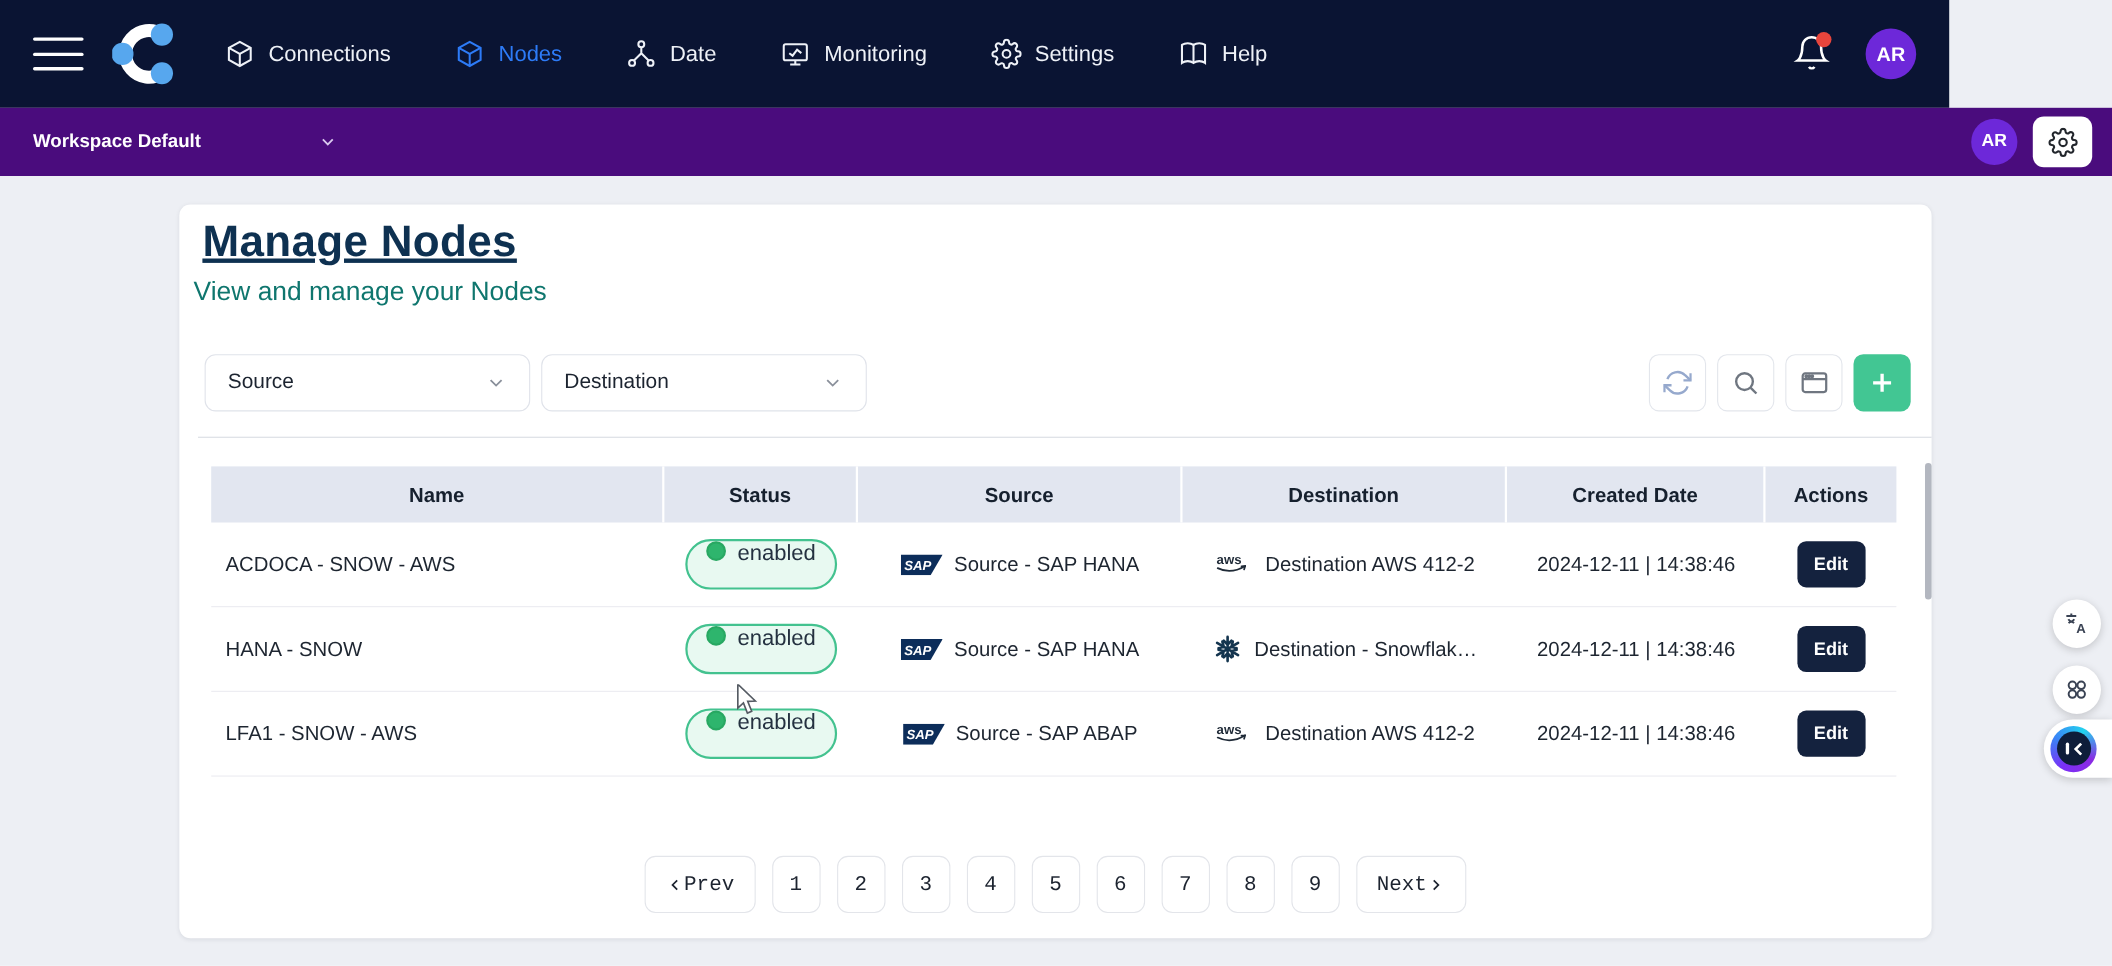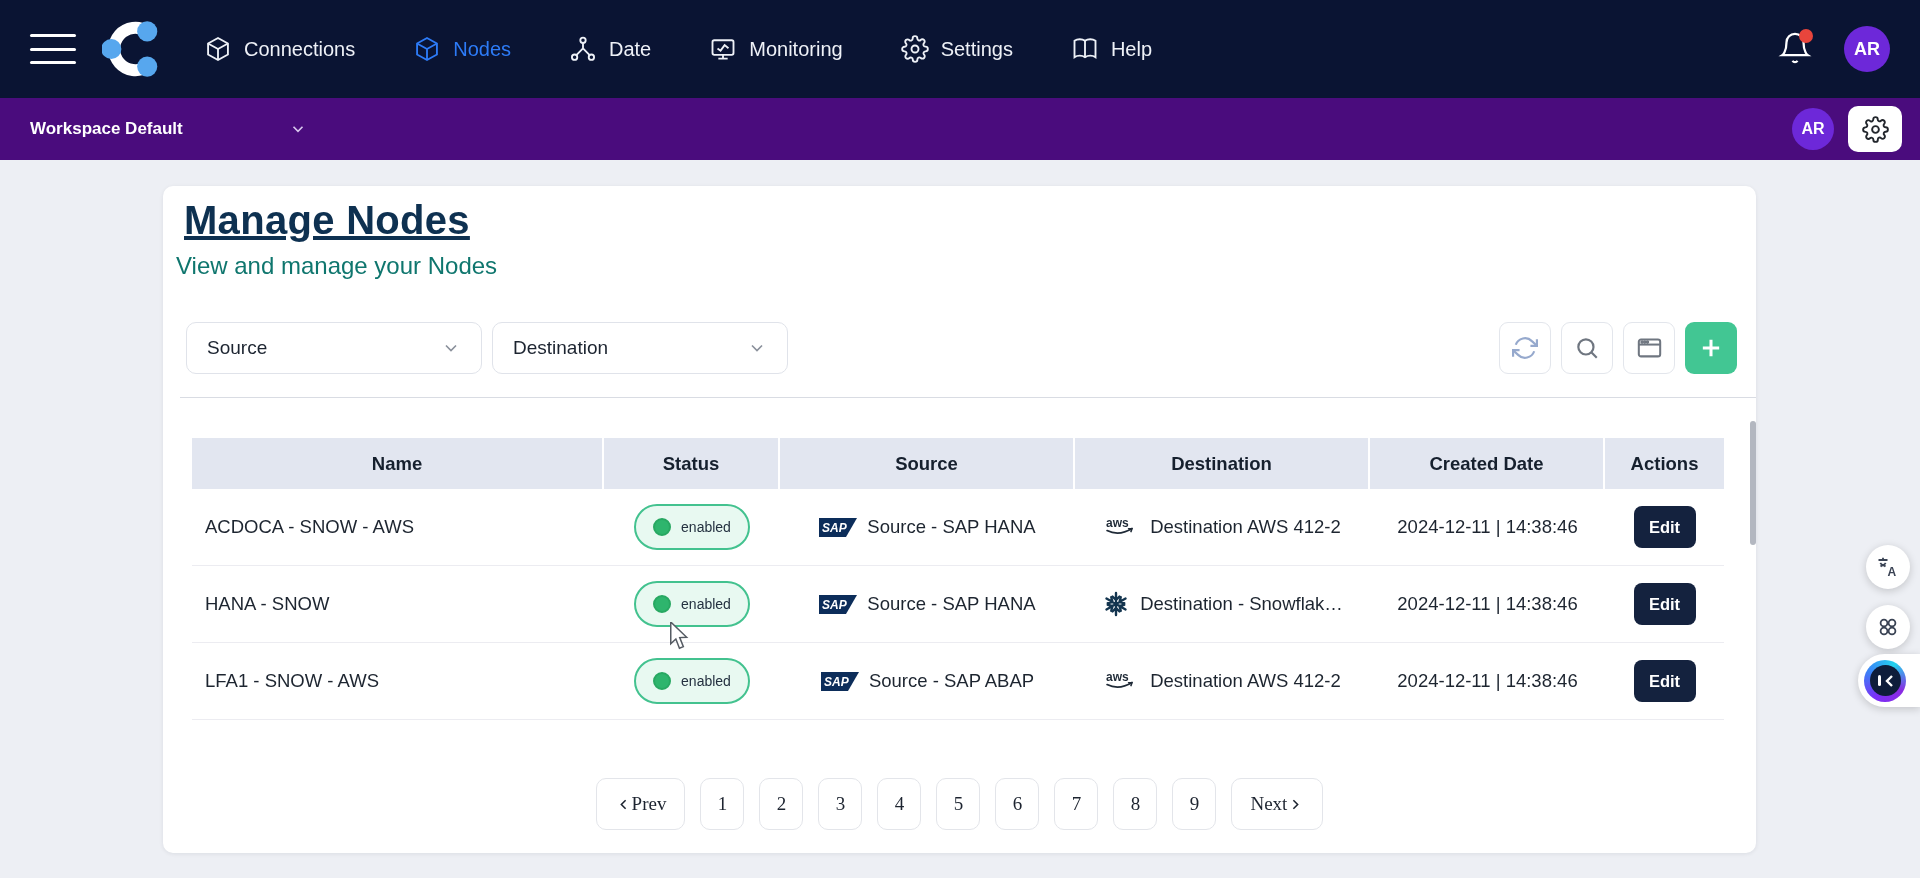--- a/index.html
+++ b/index.html
@@ -1,21 +1,21 @@
 <!DOCTYPE html>
 <html><head>
 <meta charset="utf-8">
 <style>
   * { margin:0; padding:0; box-sizing:border-box; }
   html,body { width:1920px; height:878px; }
   body { font-family:"Liberation Sans", sans-serif; }
   .page { position:relative; width:1920px; height:878px; background:#edeff4; overflow:hidden; }
 
   
-  .topnav { position:absolute; top:0; left:0; width:1920px; height:98px; background:#0a1433;
+  .topnav { position:absolute; top:0; left:0; width:1772px; height:98px; background:#0a1433;
             display:flex; align-items:center; padding:0 30px; }
   .hamburger { width:46px; height:30px; display:flex; flex-direction:column; justify-content:space-between;
                background:none; border:none; cursor:pointer; }
   .hamburger span { display:block; height:3px; background:#fff; border-radius:2px; }
   .brand-logo { margin-left:26px; display:flex; align-items:center; }
   .mainnav { display:flex; align-items:center; gap:58px; margin-left:40px; }
   .nav-item { display:flex; align-items:center; gap:12px; color:#eef1f7; font-size:20px; cursor:pointer; }
   .nav-item svg { stroke:currentColor; }
   .nav-item.active { color:#2d7bf7; }
   .nav-right { margin-left:auto; display:flex; align-items:center; gap:30px; }
@@ -48,41 +48,41 @@
             font-size:19px; color:#1c2430; cursor:pointer; }
   .select + .select { margin-left:10px; }
   .toolbar { margin-left:auto; display:flex; gap:10px; }
   .icon-btn { width:52px; height:52px; border:1px solid #e3e6ec; border-radius:9px; background:#fff;
               display:flex; align-items:center; justify-content:center; cursor:pointer; }
   .icon-btn.add { background:#42c693; border:none; }
 
   .divider { position:absolute; top:211px; left:17px; right:0; height:1px; background:#d9dce3; }
 
   
-  .tbl { position:absolute; top:252px; left:29px; width:1532px; font-size:18.5px; color:#1d2530; }
+  .tbl { position:absolute; top:238px; left:29px; width:1532px; font-size:18.5px; color:#1d2530; }
   .thead, .trow { display:grid; grid-template-columns:412px 176px 295px 295px 235px 119px; }
   .thead { height:51px; background:#e2e6f0; }
   .th { display:flex; align-items:center; justify-content:center; font-weight:700; font-size:18.5px;
         color:#16202e; border-right:2px solid #fff; }
   .th:last-child { border-right:none; }
   .trow { height:77px; border-bottom:1px solid #ececf1; align-items:center; }
   .td { display:flex; align-items:center; justify-content:center; gap:10px; }
   .td.name { justify-content:flex-start; padding-left:13px; }
-  .pill { display:inline-flex; align-items:center; gap:10px; height:46px; padding:0 17px;
-          border:2px solid #43c28f; border-radius:24px; background:#e8f9f1; font-size:14px; color:#243140; }
+  .pill { display:inline-flex; gap:10px; height:46px; padding:0 17px;
+          border:2px solid #43c28f; border-radius:24px; background:#e8f9f1; font-size:20px; color:#243140; }
   .dot { width:18px; height:18px; border-radius:50%; background:#2eb56d; border:2px solid #28a862; }
   .edit-btn { width:62px; height:42px; background:#14223e; color:#fff; border:none; border-radius:8px;
               font-size:16.5px; font-weight:700; cursor:pointer; }
   .dest-text { max-width:225px; white-space:nowrap; overflow:hidden; }
 
   
   .pagination { position:absolute; top:592px; left:0; right:0; display:flex; justify-content:center; gap:15px; }
   .pg-btn { min-width:44px; height:52px; background:#fff; border:1px solid #e3e5ea; border-radius:10px;
             font-size:19px; color:#1d2430; display:flex; align-items:center; justify-content:center;
-            gap:0; padding:0 12px; cursor:pointer; font-family:Liberation Serif, serif; }
+            gap:0; padding:0 12px; cursor:pointer; font-family:Liberation Mono, monospace; }
   .pg-btn.wide { padding:0 18px; }
 
   
   .fab { position:absolute; left:1866px; width:44px; height:44px; border-radius:50%; background:#fff;
          box-shadow:0 2px 8px rgba(0,0,0,.18); display:flex; align-items:center; justify-content:center;
          border:none; cursor:pointer; }
   .fab.translate { top:545px; }
   .fab.apps { top:605px; }
   .bot-pill { position:absolute; left:1858px; top:654px; width:62px; height:53px; background:#fff;
               border-radius:27px 0 0 27px; box-shadow:0 2px 8px rgba(0,0,0,.18);

